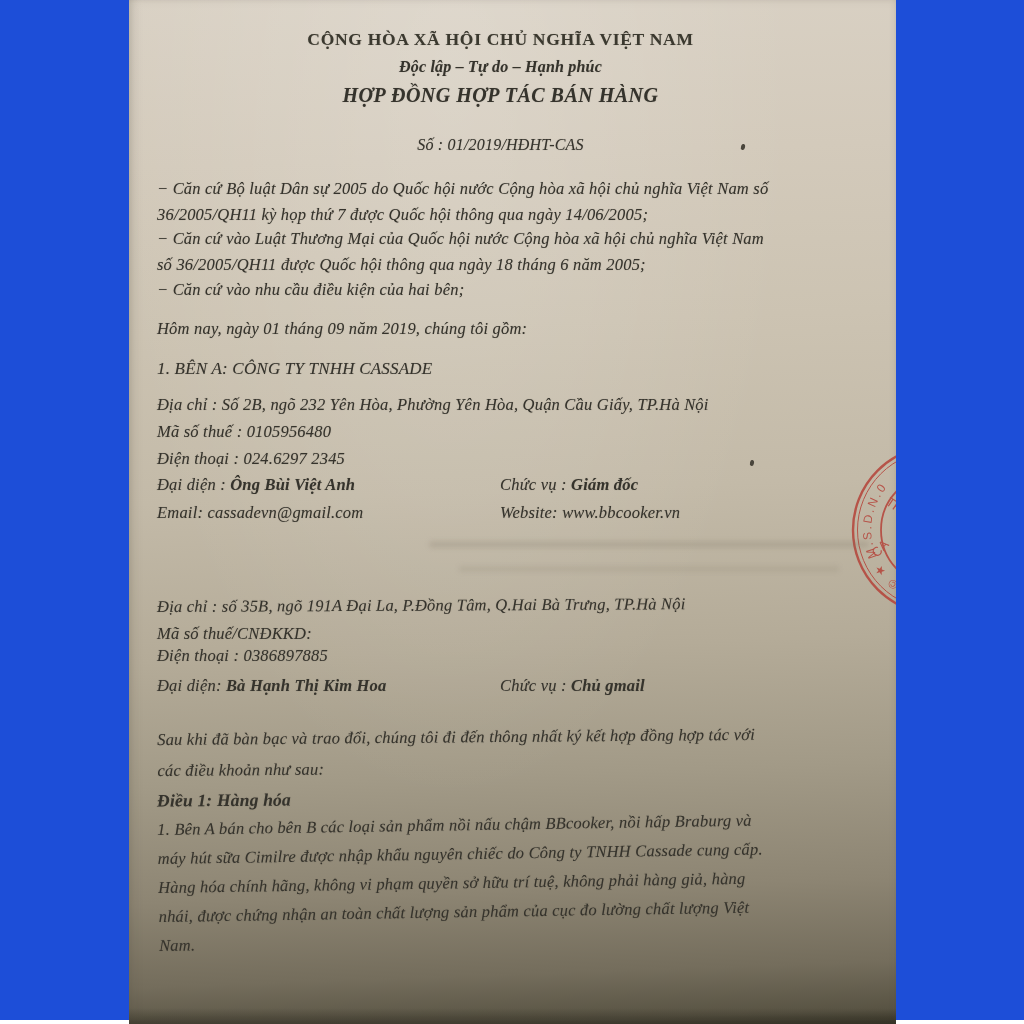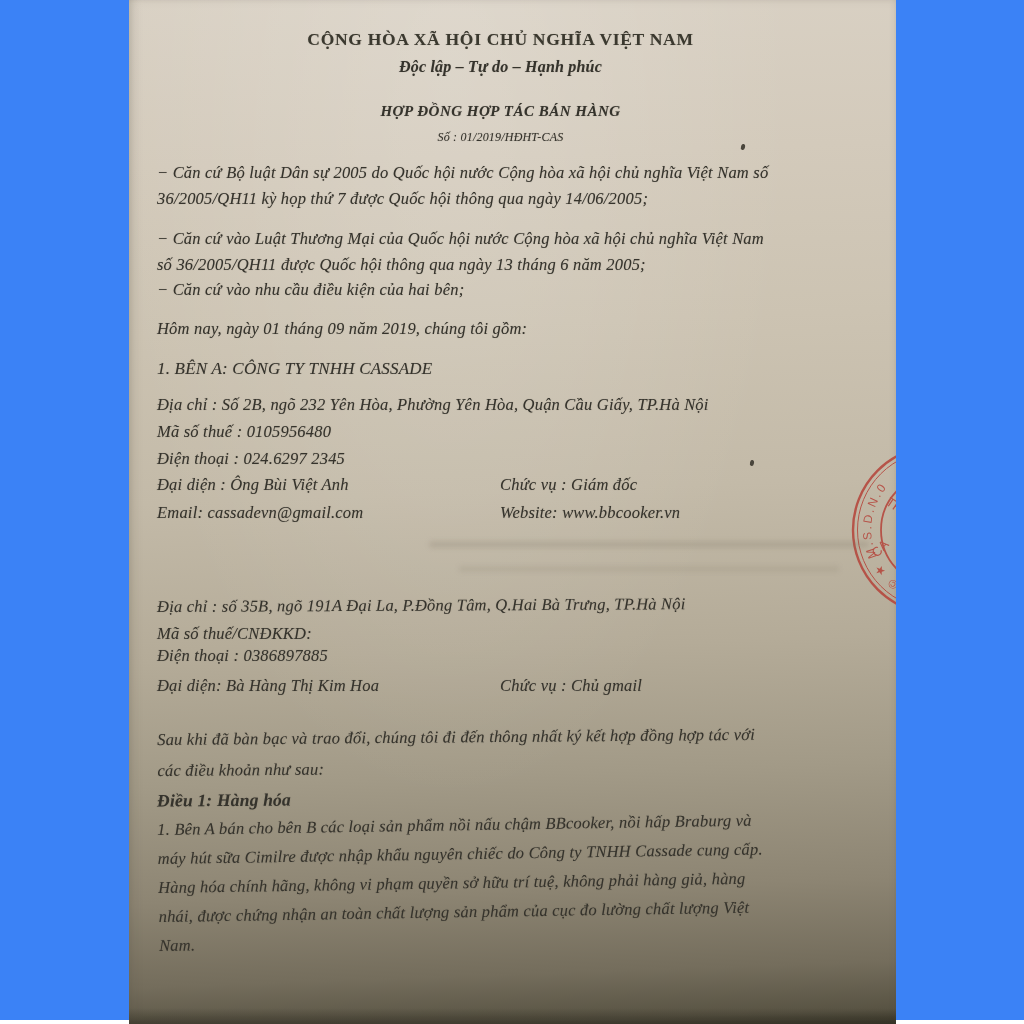--- a/index.html
+++ b/index.html
@@ -2,21 +2,21 @@
 <html lang="vi"><head>
 <meta charset="utf-8">
 <style>
   html,body{margin:0;padding:0;}
   body{
     width:1024px;height:1024px;
     background:#ffffff;
     overflow:hidden;
     font-family:"Liberation Serif","DejaVu Serif",serif;
   }
-  .canvas{position:relative;width:1024px;height:1020px;background:#3b82f6;}
+  .canvas{position:relative;width:1024px;height:1020px;background:#1d4ed8;}
   
   .paper{
     position:absolute;left:129px;top:0;width:767px;height:1024px;
     overflow:hidden;
     background:
       radial-gradient(ellipse at 42% 6%, rgba(255,255,255,0.16), rgba(255,255,255,0) 55%),
       linear-gradient(178deg,
         #d9d1c4 0%, #d3cabb 16%, #ccc3b2 32%, #c3baa8 48%,
         #b4ab98 63%, #a29a87 75%, #8d8573 86%, #746d5c 94%,
         #585343 98.6%, #434031 100%);
@@ -26,28 +26,28 @@
     content:"";position:absolute;left:0;bottom:0;width:100%;height:16px;
     background:linear-gradient(180deg, rgba(30,28,20,0) 0%, rgba(30,28,20,0.40) 100%);
   }
   .t{
     position:absolute;left:28px;white-space:nowrap;
     font-style:italic;font-size:16.5px;line-height:26px;
     color:#35332c;letter-spacing:0.2px;
     text-shadow:0 0 1px rgba(70,64,55,0.35);
   }
   .center{left:0;width:100%;text-align:center;transform:translateX(-12px);}
-  .b{font-weight:400;}
+  .b{font-weight:700;}
   .upright{font-style:normal;}
   .nat-title{top:26px;font-size:17.5px;font-weight:700;letter-spacing:0.7px;color:#3b392f;}
   .motto{top:54px;font-size:16px;font-weight:700;}
-  .doc-title{top:98px;font-size:15px;font-weight:700;letter-spacing:0.5px;}
-  .doc-number{top:124px;font-size:12px;}
+  .doc-title{top:82px;font-size:20px;font-weight:700;letter-spacing:0.5px;}
+  .doc-number{top:132px;font-size:16px;}
   .recital{line-height:26px;}
-  .rec1{top:160px;}
+  .rec1{top:176px;}
   .rec2{top:226px;}
   .rec3{top:277px;}
   .date-line{top:316px;}
   .pa-head{top:356px;font-size:17px;font-weight:400;}
   .pa-addr{top:392px;}
   .pa-tax{top:419px;}
   .pa-phone{top:446px;}
   .row{position:absolute;left:0;width:100%;height:26px;}
   .row .c1{position:absolute;left:28px;white-space:nowrap;}
   .row .c2{position:absolute;left:371px;white-space:nowrap;}
@@ -83,21 +83,21 @@
     <div class="t center motto">Độc lập – Tự do – Hạnh phúc</div>
     <div class="t center doc-title">HỢP ĐỒNG HỢP TÁC BÁN HÀNG</div>
     <div class="t center doc-number">Số :  01/2019/HĐHT-CAS</div>
 
     <div class="t recital rec1">
       <div>− Căn cứ Bộ luật Dân sự 2005 do Quốc hội nước Cộng hòa xã hội chủ nghĩa Việt Nam số</div>
       <div>36/2005/QH11 kỳ họp thứ 7 được Quốc hội thông qua ngày 14/06/2005;</div>
     </div>
     <div class="t recital rec2">
       <div>− Căn cứ vào Luật Thương Mại của Quốc hội nước Cộng hòa xã hội chủ nghĩa Việt Nam</div>
-      <div>số 36/2005/QH11 được Quốc hội thông qua ngày 13 tháng 6 năm 2005;</div>
+      <div>số 36/2005/QH11 được Quốc hội thông qua ngày 18 tháng 6 năm 2005;</div>
     </div>
     <div class="t recital rec3">− Căn cứ vào nhu cầu điều kiện của hai bên;</div>
 
     <div class="t date-line">Hôm nay, ngày 01 tháng 09 năm 2019, chúng tôi gồm:</div>
 
     <div class="t pa-head">1. BÊN A: CÔNG TY TNHH CASSADE</div>
     <div class="t pa-addr">Địa chỉ : Số 2B, ngõ 232 Yên Hòa, Phường Yên Hòa, Quận Cầu Giấy, TP.Hà Nội</div>
     <div class="t pa-tax">Mã số thuế : 0105956480</div>
     <div class="t pa-phone">Điện thoại : 024.6297 2345</div>
     <div class="t row pa-rep">
@@ -106,21 +106,21 @@
     </div>
     <div class="t row pa-mail">
       <span class="c1">Email: cassadevn@gmail.com</span>
       <span class="c2">Website: www.bbcooker.vn</span>
     </div>
 
     <div class="t pb-addr">Địa chỉ : số 35B, ngõ 191A Đại La, P.Đồng Tâm, Q.Hai Bà Trưng, TP.Hà Nội</div>
     <div class="t pb-tax">Mã số thuế/CNĐKKD:</div>
     <div class="t pb-phone">Điện thoại : 0386897885</div>
     <div class="t row pb-rep">
-      <span class="c1"><span>Đại diện: </span><span class="b">Bà Hàng Thị Kim Hoa</span></span>
+      <span class="c1"><span>Đại diện: </span><span class="b">Bà Hạnh Thị Kim Hoa</span></span>
       <span class="c2"><span>Chức vụ : </span><span class="b">Chủ gmail</span></span>
     </div>
 
     <div class="t intro">
       <div>Sau khi đã bàn bạc và trao đổi, chúng tôi đi đến thông nhất ký kết hợp đồng hợp tác với</div>
       <div>các điều khoản như sau:</div>
     </div>
 
     <div class="t art-head">Điều 1: Hàng hóa</div>
     <div class="t clause">

